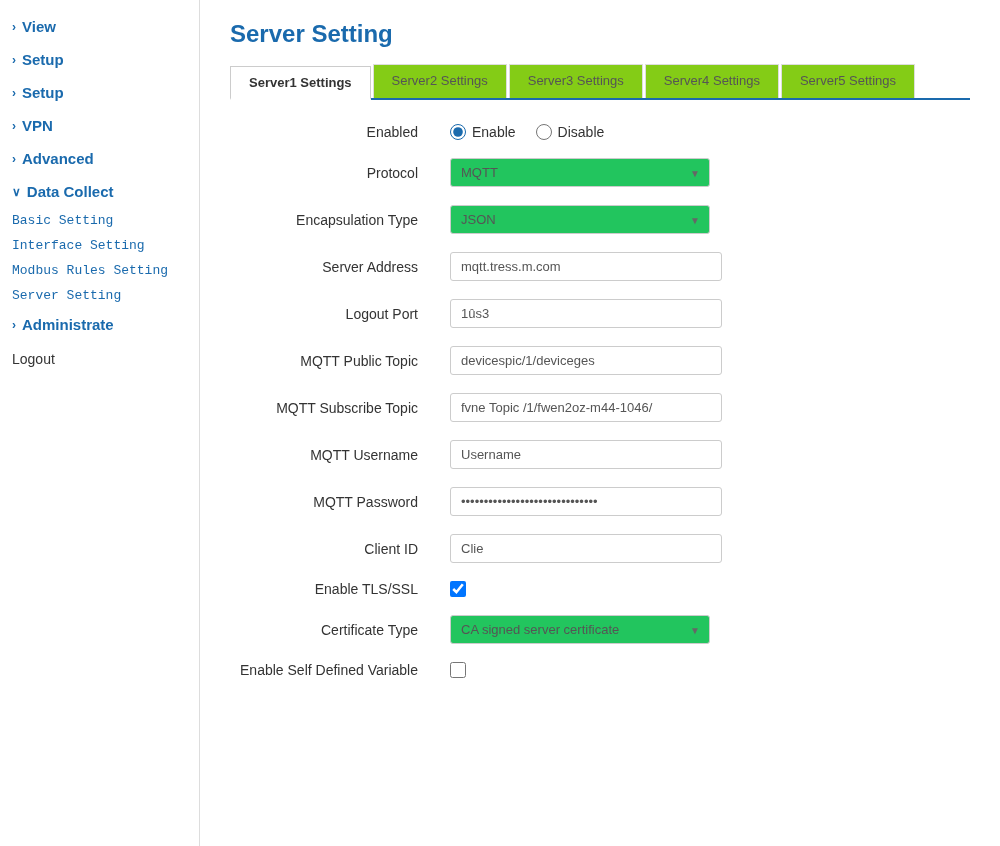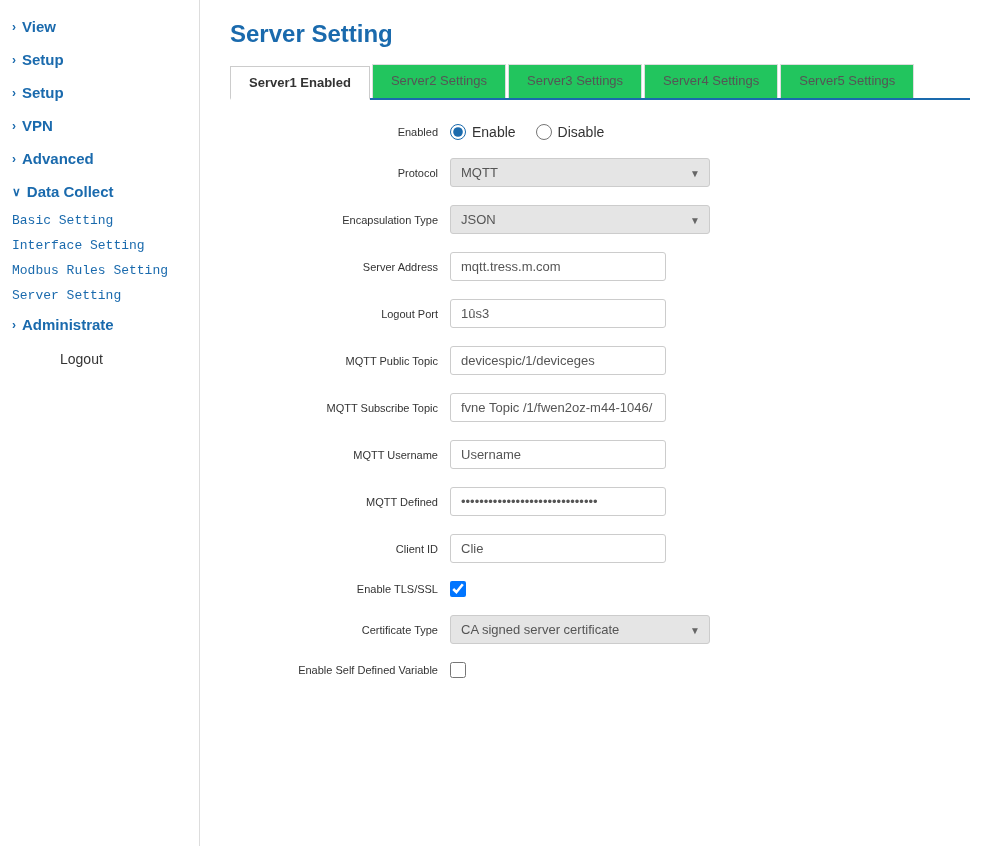--- a/index.html
+++ b/index.html
@@ -39,21 +39,20 @@
     }
     .sidebar-sub-item.active {
       color: #1a6aad;
       font-weight: normal;
     }
     .sidebar-logout {
       padding: 10px 12px;
       color: #333;
       cursor: pointer;
       font-size: 14px;
-      margin-left: 48px;
     }
 
     
     .main {
       flex: 1;
       padding: 20px 30px;
       overflow-y: auto;
       background: #fff;
     }
     .page-title {
@@ -69,21 +68,21 @@
       border-bottom: 2px solid #1a6aad;
       margin-bottom: 24px;
     }
     .tab {
       padding: 8px 18px;
       cursor: pointer;
       color: #555;
       font-size: 13px;
       border: 1px solid #ddd;
       border-bottom: none;
-      background: #22c55e;
+      background: #84cc16;
       margin-right: 2px;
     }
     .tab.active {
       background: #fff;
       color: #333;
       font-weight: bold;
       border-color: #ccc;
       border-bottom: 2px solid #fff;
       position: relative;
       bottom: -2px;
@@ -91,48 +90,48 @@
 
     
     .form-row {
       display: flex;
       align-items: center;
       margin-bottom: 18px;
     }
     .form-label {
       width: 220px;
       text-align: right;
-      padding-right: 12px;
+      padding-right: 32px;
       color: #333;
-      font-size: 11px;
+      font-size: 14px;
       flex-shrink: 0;
     }
     .form-control {
       font-size: 13px;
       padding: 6px 10px;
       border: 1px solid #ccc;
       border-radius: 3px;
       color: #555;
-      width: 216px;
+      width: 272px;
     }
     .select-wrapper {
       position: relative;
       display: inline-block;
       width: 260px;
     }
     .select-wrapper select {
       width: 100%;
       appearance: none;
       -webkit-appearance: none;
       font-size: 13px;
       padding: 6px 30px 6px 10px;
       border: 1px solid #ccc;
       border-radius: 3px;
       color: #555;
-      background: #e5e5e5;
+      background: #22c55e;
       cursor: pointer;
     }
     .select-wrapper::after {
       content: '▼';
       position: absolute;
       right: 10px;
       top: 50%;
       transform: translateY(-50%);
       font-size: 10px;
       color: #666;
@@ -217,21 +216,21 @@
   <div class="sidebar-logout">
     <span>Logout</span>
   </div>
 </div>
 
 <div class="main">
   <h1 class="page-title">Server Setting</h1>
 
   <div class="tabs">
     <div class="tab active">
-      <span>Server1 Enabled</span>
+      <span>Server1 Settings</span>
     </div>
     <div class="tab">
       <span>Server2 Settings</span>
     </div>
     <div class="tab">
       <span>Server3 Settings</span>
     </div>
     <div class="tab">
       <span>Server4 Settings</span>
     </div>
@@ -297,21 +296,21 @@
       <div class="form-label">MQTT Subscribe Topic</div>
       <input type="text" class="form-control" value="fvne Topic /1/fwen2oz-m44-1046/" style="">
     </div>
 
     <div class="form-row">
       <div class="form-label">MQTT Username</div>
       <input type="text" class="form-control" value="Username" style="">
     </div>
 
     <div class="form-row">
-      <div class="form-label">MQTT Defined</div>
+      <div class="form-label">MQTT Password</div>
       <input type="password" class="form-control" value="f62eh_brd...f62eb.dc4vOZCITvh&gt;" style="">
     </div>
 
     <div class="form-row">
       <div class="form-label">Client ID</div>
       <input type="text" class="form-control" value="Clie" style="">
     </div>
 
     <div class="form-row">
       <div class="form-label">Enable TLS/SSL</div>

